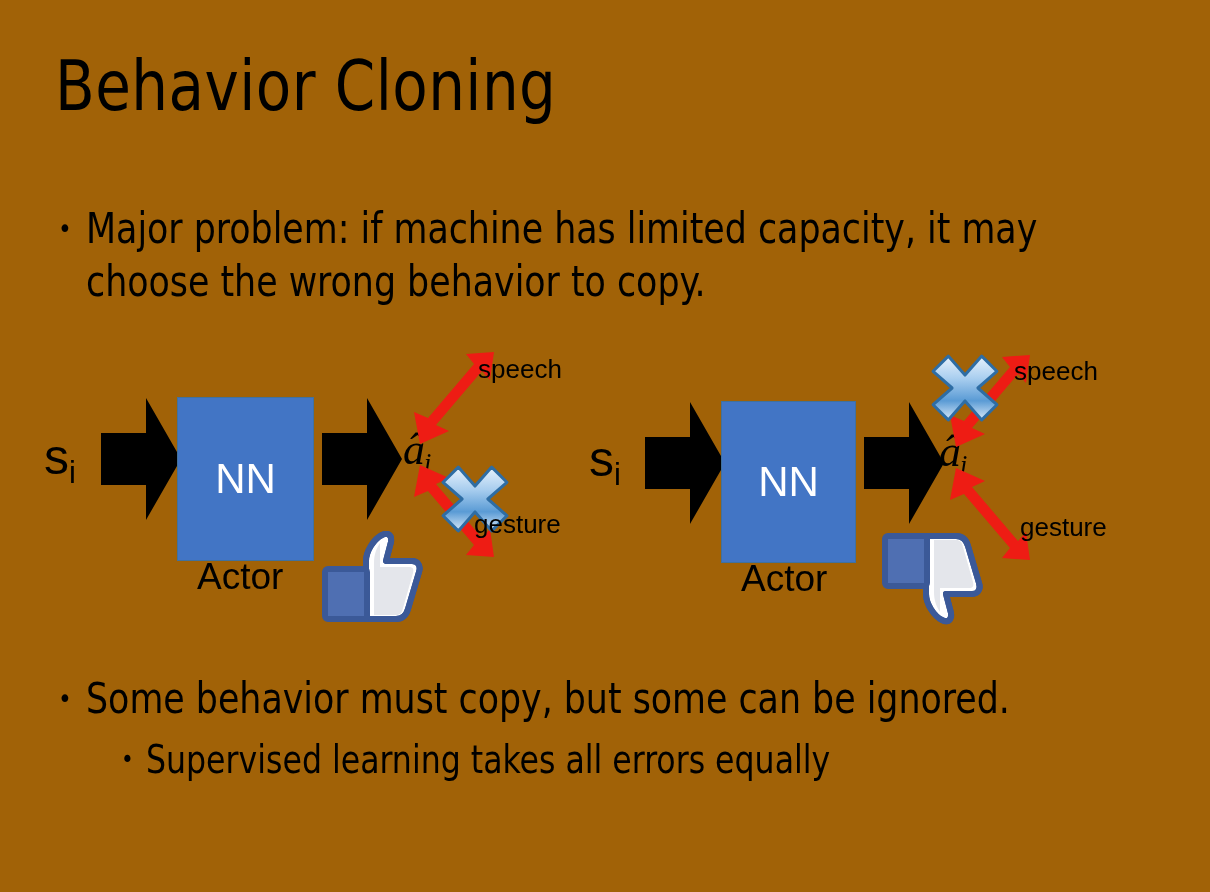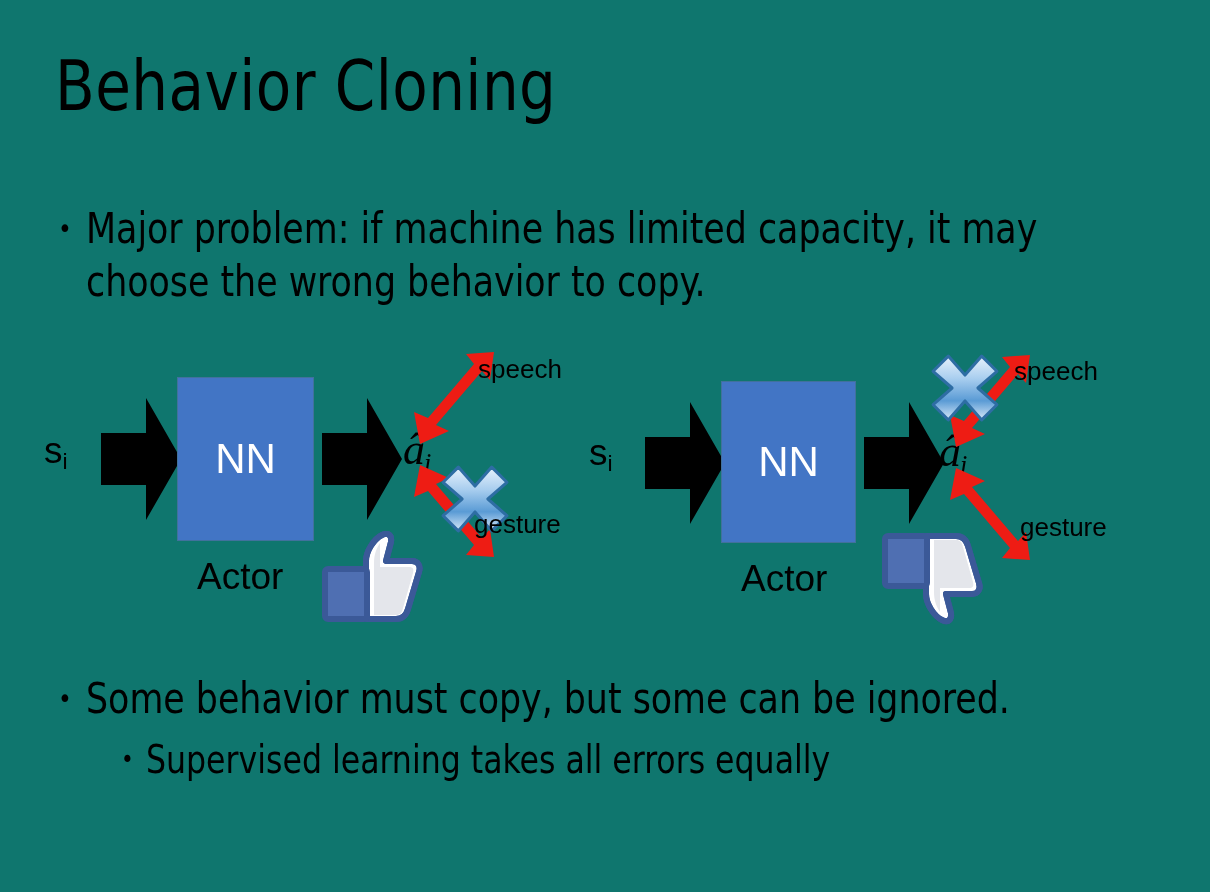--- a/index.html
+++ b/index.html
@@ -8,21 +8,21 @@
     background: #ffffff;
   }
   body {
     font-family: "Liberation Sans", sans-serif;
     color: #000000;
   }
   #slide {
     position: relative;
     width: 1210px;
     height: 892px;
-    background: #0f766e;
+    background: #a16207;
     overflow: hidden;
   }
 
   
   .slide-title {
     position: absolute;
     left: 55px;
     top: 44px;
     font-family: "DejaVu Sans Condensed", "Liberation Sans Narrow", "Liberation Sans", sans-serif;
     font-weight: 300;
@@ -80,40 +80,41 @@
     line-height: 50px;
   }
   .bullet-3 .dot { font-size: 24px; padding-top: 13px; margin-right: 12px; }
 
   
   .diagram { position: absolute; top: 0; left: 0; }
 
   .state-label {
     position: absolute;
     font-family: "Liberation Sans", sans-serif;
-    font-size: 37px;
+    font-size: 50px;
     line-height: 1;
     color: #000000;
     white-space: nowrap;
   }
   .state-label sub {
     font-size: 0.62em;
     vertical-align: baseline;
     position: relative;
     top: 0.28em;
   }
 
   .nn-box {
     position: absolute;
     background: #4275C5;
     border: 1px solid #41719C;
     box-sizing: border-box;
     display: flex;
     align-items: center;
     justify-content: center;
+    margin-top: 20px;
   }
   .nn-box .nn-text {
     color: #ffffff;
     font-family: "Liberation Sans", sans-serif;
     font-size: 42px;
     line-height: 1;
   }
 
   .actor-label {
     position: absolute;

